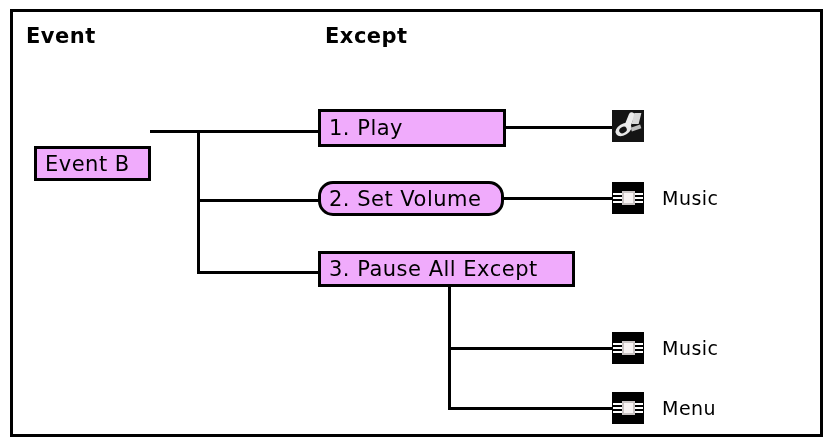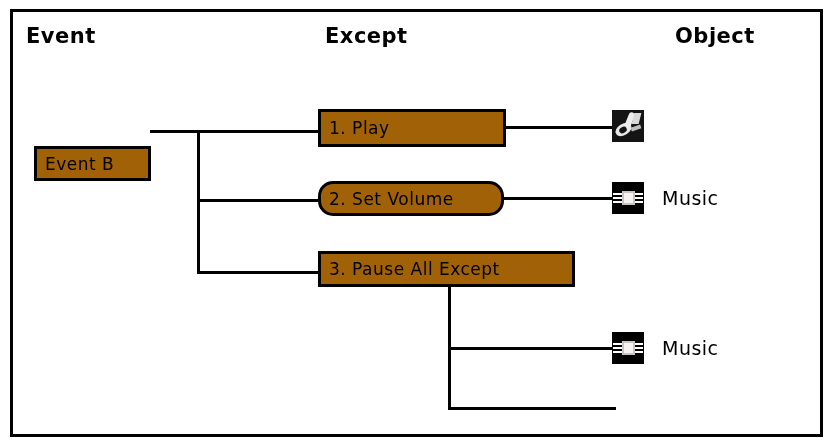--- a/index.html
+++ b/index.html
@@ -39,26 +39,26 @@
     white-space: nowrap;
   }
   #hdr-event  { left: 26px;  top: 24px; }
   #hdr-actions{ left: 325px; top: 24px; }
   #hdr-object { left: 675px; top: 24px; }
 
   
   .node-box {
     position: absolute;
     border: 3px solid #000000;
-    background: #a16207;
+    background: #f0abfc;
     box-sizing: border-box;
     display: flex;
     align-items: center;
     font-family: "DejaVu Sans", sans-serif;
-    font-size: 17px;
+    font-size: 21px;
     color: #000000;
     white-space: nowrap;
     letter-spacing: 0.5px;
     z-index: 4;
   }
   .node-box > span { padding-left: 8px; }
 
   #box-event-b   { left: 34px;  top: 146px; width: 117px; height: 35px; }
   #box-act-1     { left: 318px; top: 109px; width: 188px; height: 38px; }
   #box-act-2     { left: 318px; top: 181px; width: 186px; height: 35px; border-radius: 15px; }
@@ -199,21 +199,20 @@
 </style>
 </head>
 <body>
 
 <div id="canvas">
 
   <div class="frame"></div>
 
   <div class="col-header" id="hdr-event">Event</div>
   <div class="col-header" id="hdr-actions">Except</div>
-  <div class="col-header" id="hdr-object">Object</div>
 
   <div class="line-h" id="lnk-event-out"></div>
   <div class="line-v" id="trunk-main"></div>
   <div class="line-h" id="lnk-act1"></div>
   <div class="line-h" id="lnk-act2"></div>
   <div class="line-h" id="lnk-act3"></div>
   <div class="line-h" id="lnk-obj1"></div>
   <div class="line-h" id="lnk-obj2"></div>
   <div class="line-v" id="trunk-sub"></div>
   <div class="line-h" id="lnk-sub1"></div>
@@ -262,14 +261,26 @@
         <div class="bar l2"></div>
         <div class="bar l3"></div>
       <div class="bar r1"></div>
         <div class="bar r2"></div>
         <div class="bar r3"></div>
       <div class="inner"></div>
     </div>
     <div class="obj-label">Music</div>
   </div>
 
+  <div class="obj-row" id="obj-menu">
+    <div class="icon32 icon-object">
+      <div class="bar l1"></div>
+        <div class="bar l2"></div>
+        <div class="bar l3"></div>
+      <div class="bar r1"></div>
+        <div class="bar r2"></div>
+        <div class="bar r3"></div>
+      <div class="inner"></div>
+    </div>
+    <div class="obj-label">Menu</div>
+  </div>
 
 </div>
 
 </body></html>

